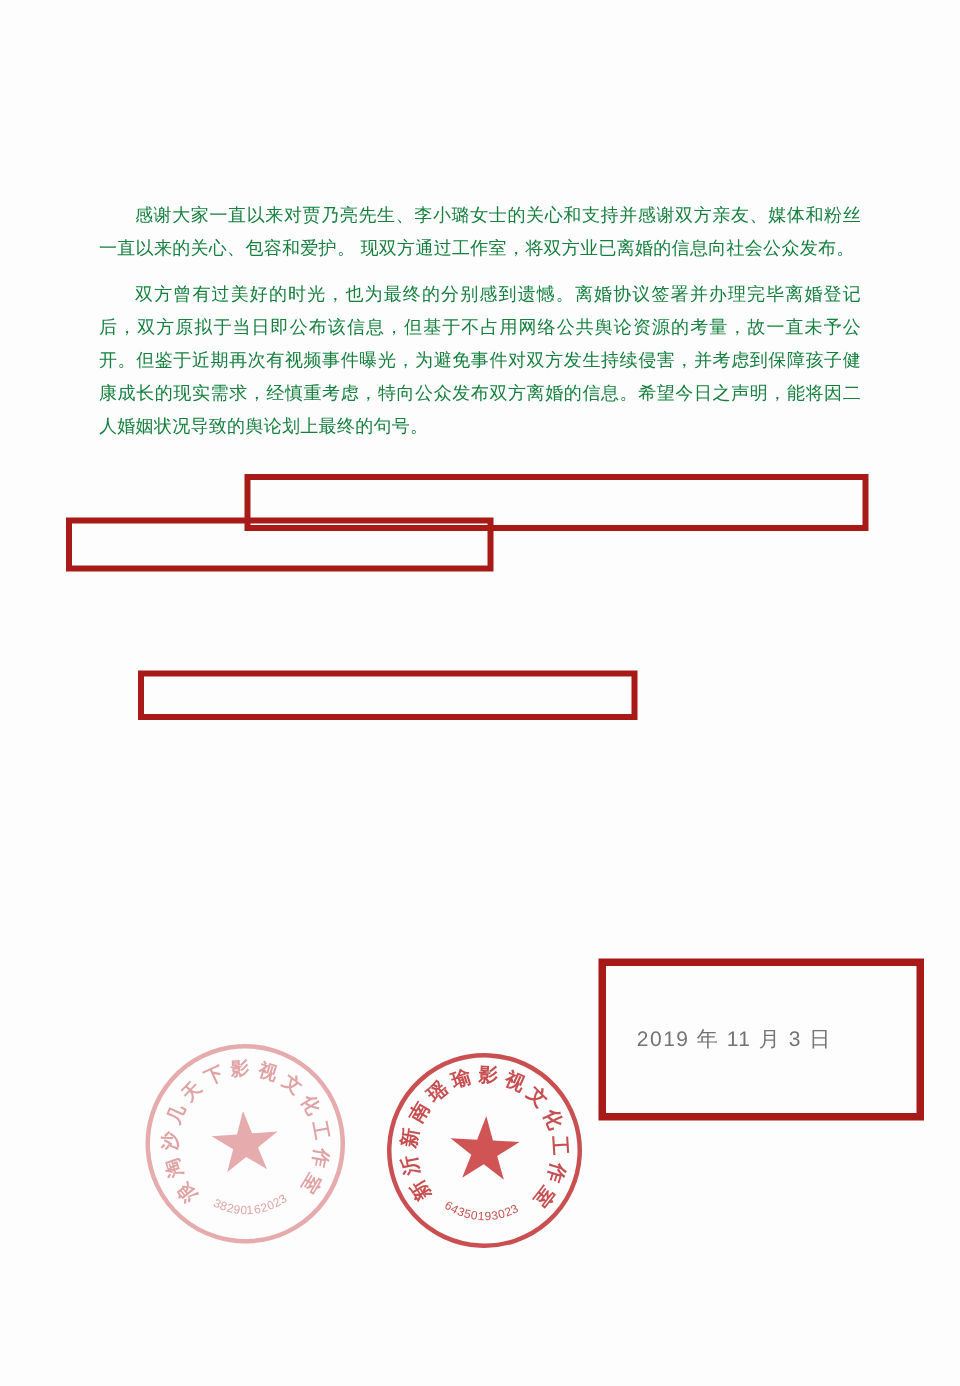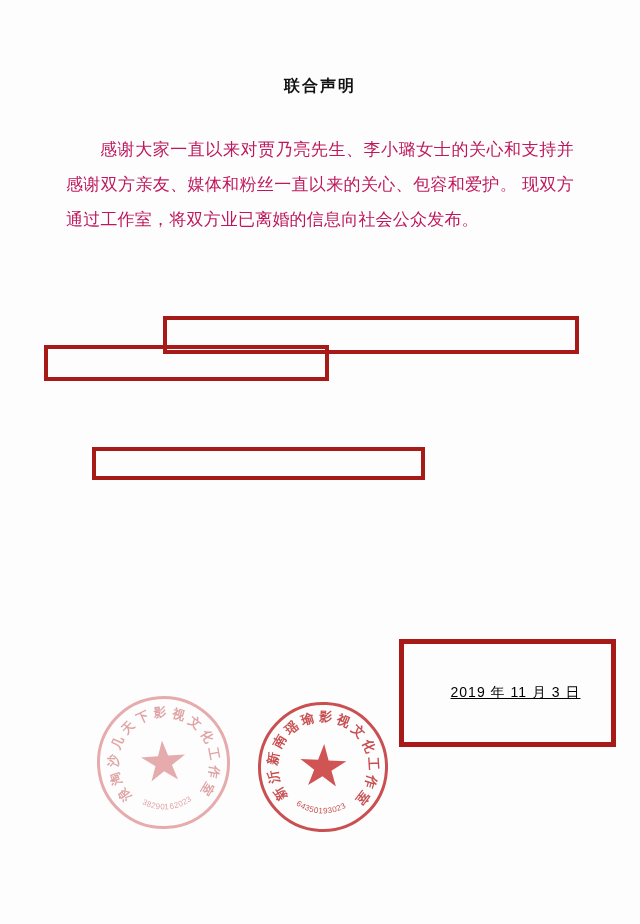--- a/index.html
+++ b/index.html
@@ -35,26 +35,26 @@
   
   #body-copy {
     position: absolute;
     top: 132px;
     left: 66px;
     width: 508px;
   }
   .para {
     margin: 0 0 9px 0;
     text-indent: 2em;
-    font-size: 17px;
-    line-height: 35px;
+    font-size: 12px;
+    line-height: 22px;
     text-align: justify;
     text-justify: inter-ideograph;
     letter-spacing: 0.2px;
-    color: #be185d;
+    color: #15803d;
   }
 
   
   .redbox {
     position: absolute;
     border: 4px solid #a81a17;
     box-sizing: border-box;
     background: transparent;
     pointer-events: none;
   }
@@ -62,31 +62,30 @@
   #redbox-2 { left: 44px;  top: 345px; width: 285px; height: 36px; }
   #redbox-3 { left: 92px;  top: 447px; width: 333px; height: 33px; }
   #redbox-date {
     left: 399px; top: 639px; width: 217px; height: 108px;
     border-width: 5px;
   }
 
   
   #date-text {
     position: absolute;
-    left: 407px;
+    left: 381px;
     top: 639px;
     width: 217px;
     height: 108px;
     display: flex;
     align-items: center;
     justify-content: center;
     font-size: 14px;
     letter-spacing: 1px;
-    color: #000000;
-    text-decoration: underline;
+    color: #737373;
   }
 
   
   .seal {
     position: absolute;
     border-radius: 50%;
     box-sizing: border-box;
   }
   .seal .ring {
     position: absolute;
@@ -136,24 +135,24 @@
   #seal-right .ring  { border: 3.5px solid #c02a2c; }
   #seal-right .star  { width: 48px; height: 46px; background: #c8302f; }
   #seal-right .arc-text span { color: #bc2a2c; font-size: 13px; }
   #seal-right .num-text span { color: #bc2a2c; font-size: 8px; font-weight: normal; }
 </style>
 </head>
 <body>
 
 <div id="page">
 
-  <div id="doc-title">联合声明</div>
 
   <div id="body-copy">
     <p class="para">感谢大家一直以来对贾乃亮先生、李小璐女士的关心和支持并感谢双方亲友、媒体和粉丝一直以来的关心、包容和爱护。 现双方通过工作室，将双方业已离婚的信息向社会公众发布。</p>
+    <p class="para">双方曾有过美好的时光，也为最终的分别感到遗憾。离婚协议签署并办理完毕离婚登记后，双方原拟于当日即公布该信息，但基于不占用网络公共舆论资源的考量，故一直未予公开。但鉴于近期再次有视频事件曝光，为避免事件对双方发生持续侵害，并考虑到保障孩子健康成长的现实需求，经慎重考虑，特向公众发布双方离婚的信息。希望今日之声明，能将因二人婚姻状况导致的舆论划上最终的句号。</p>
   </div>
 
   <div class="redbox" id="redbox-1"></div>
   <div class="redbox" id="redbox-2"></div>
   <div class="redbox" id="redbox-3"></div>
   <div class="redbox" id="redbox-date"></div>
 
   <div id="date-text">2019 年 11 月 3 日</div>
 
   <div class="seal" id="seal-left">

